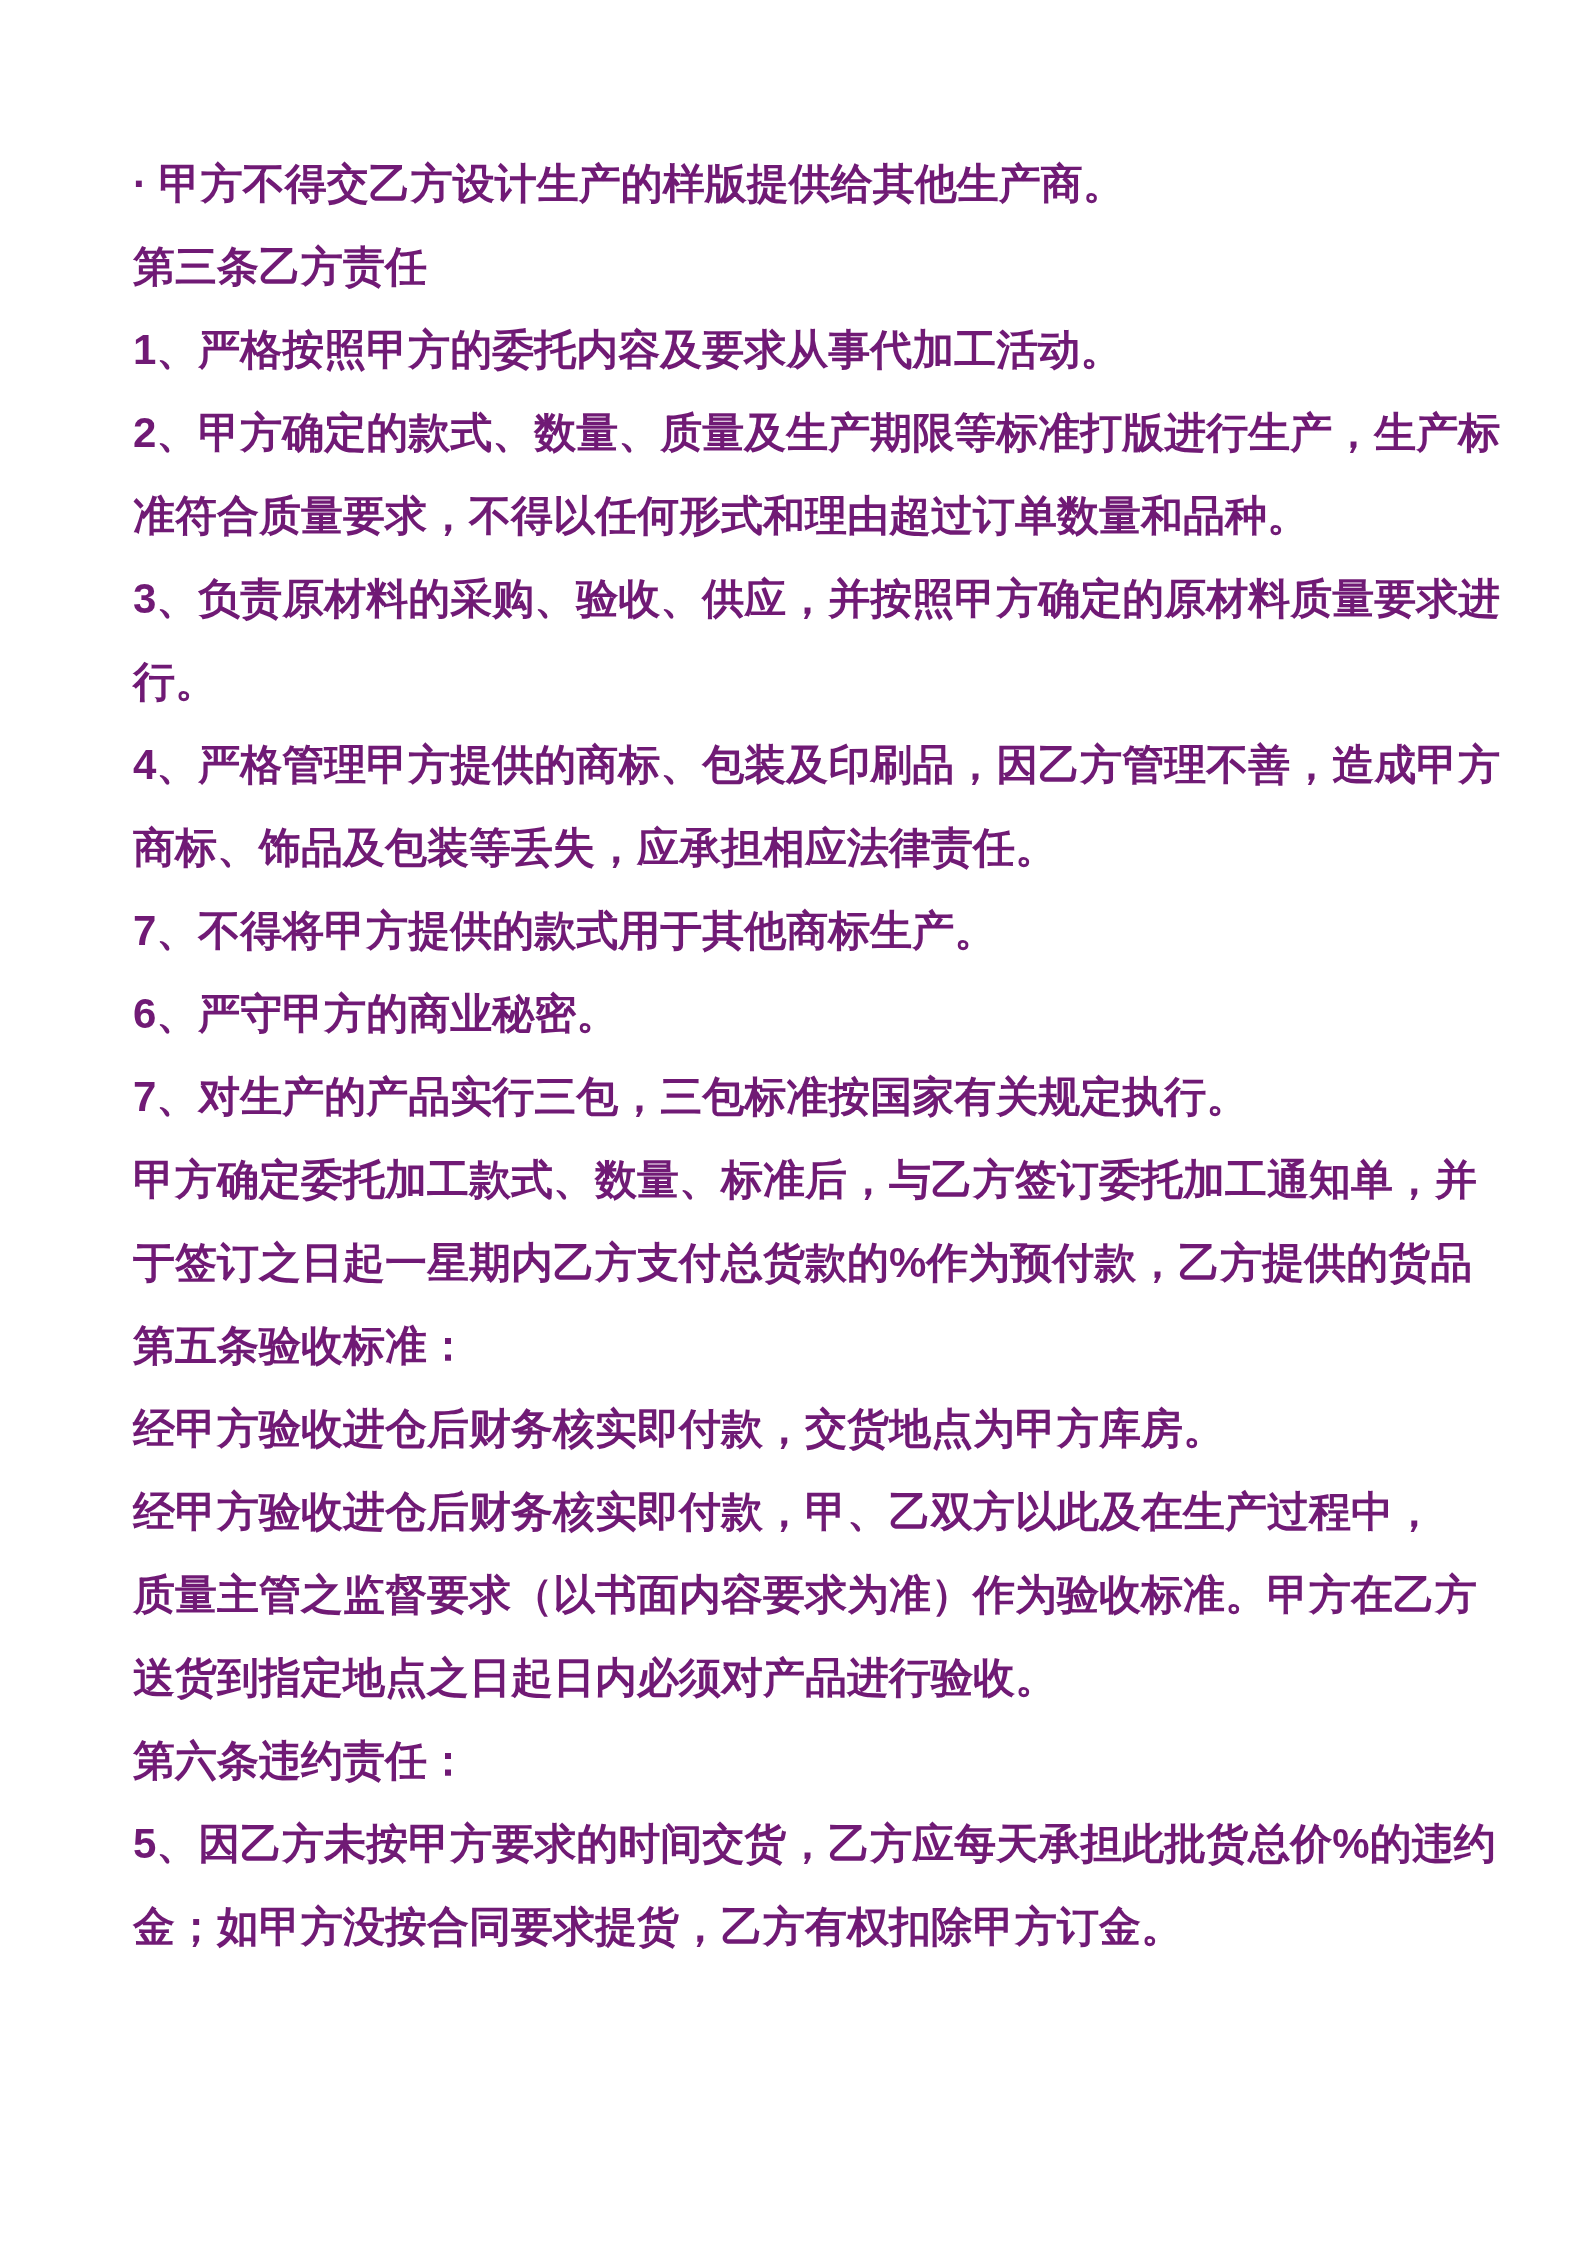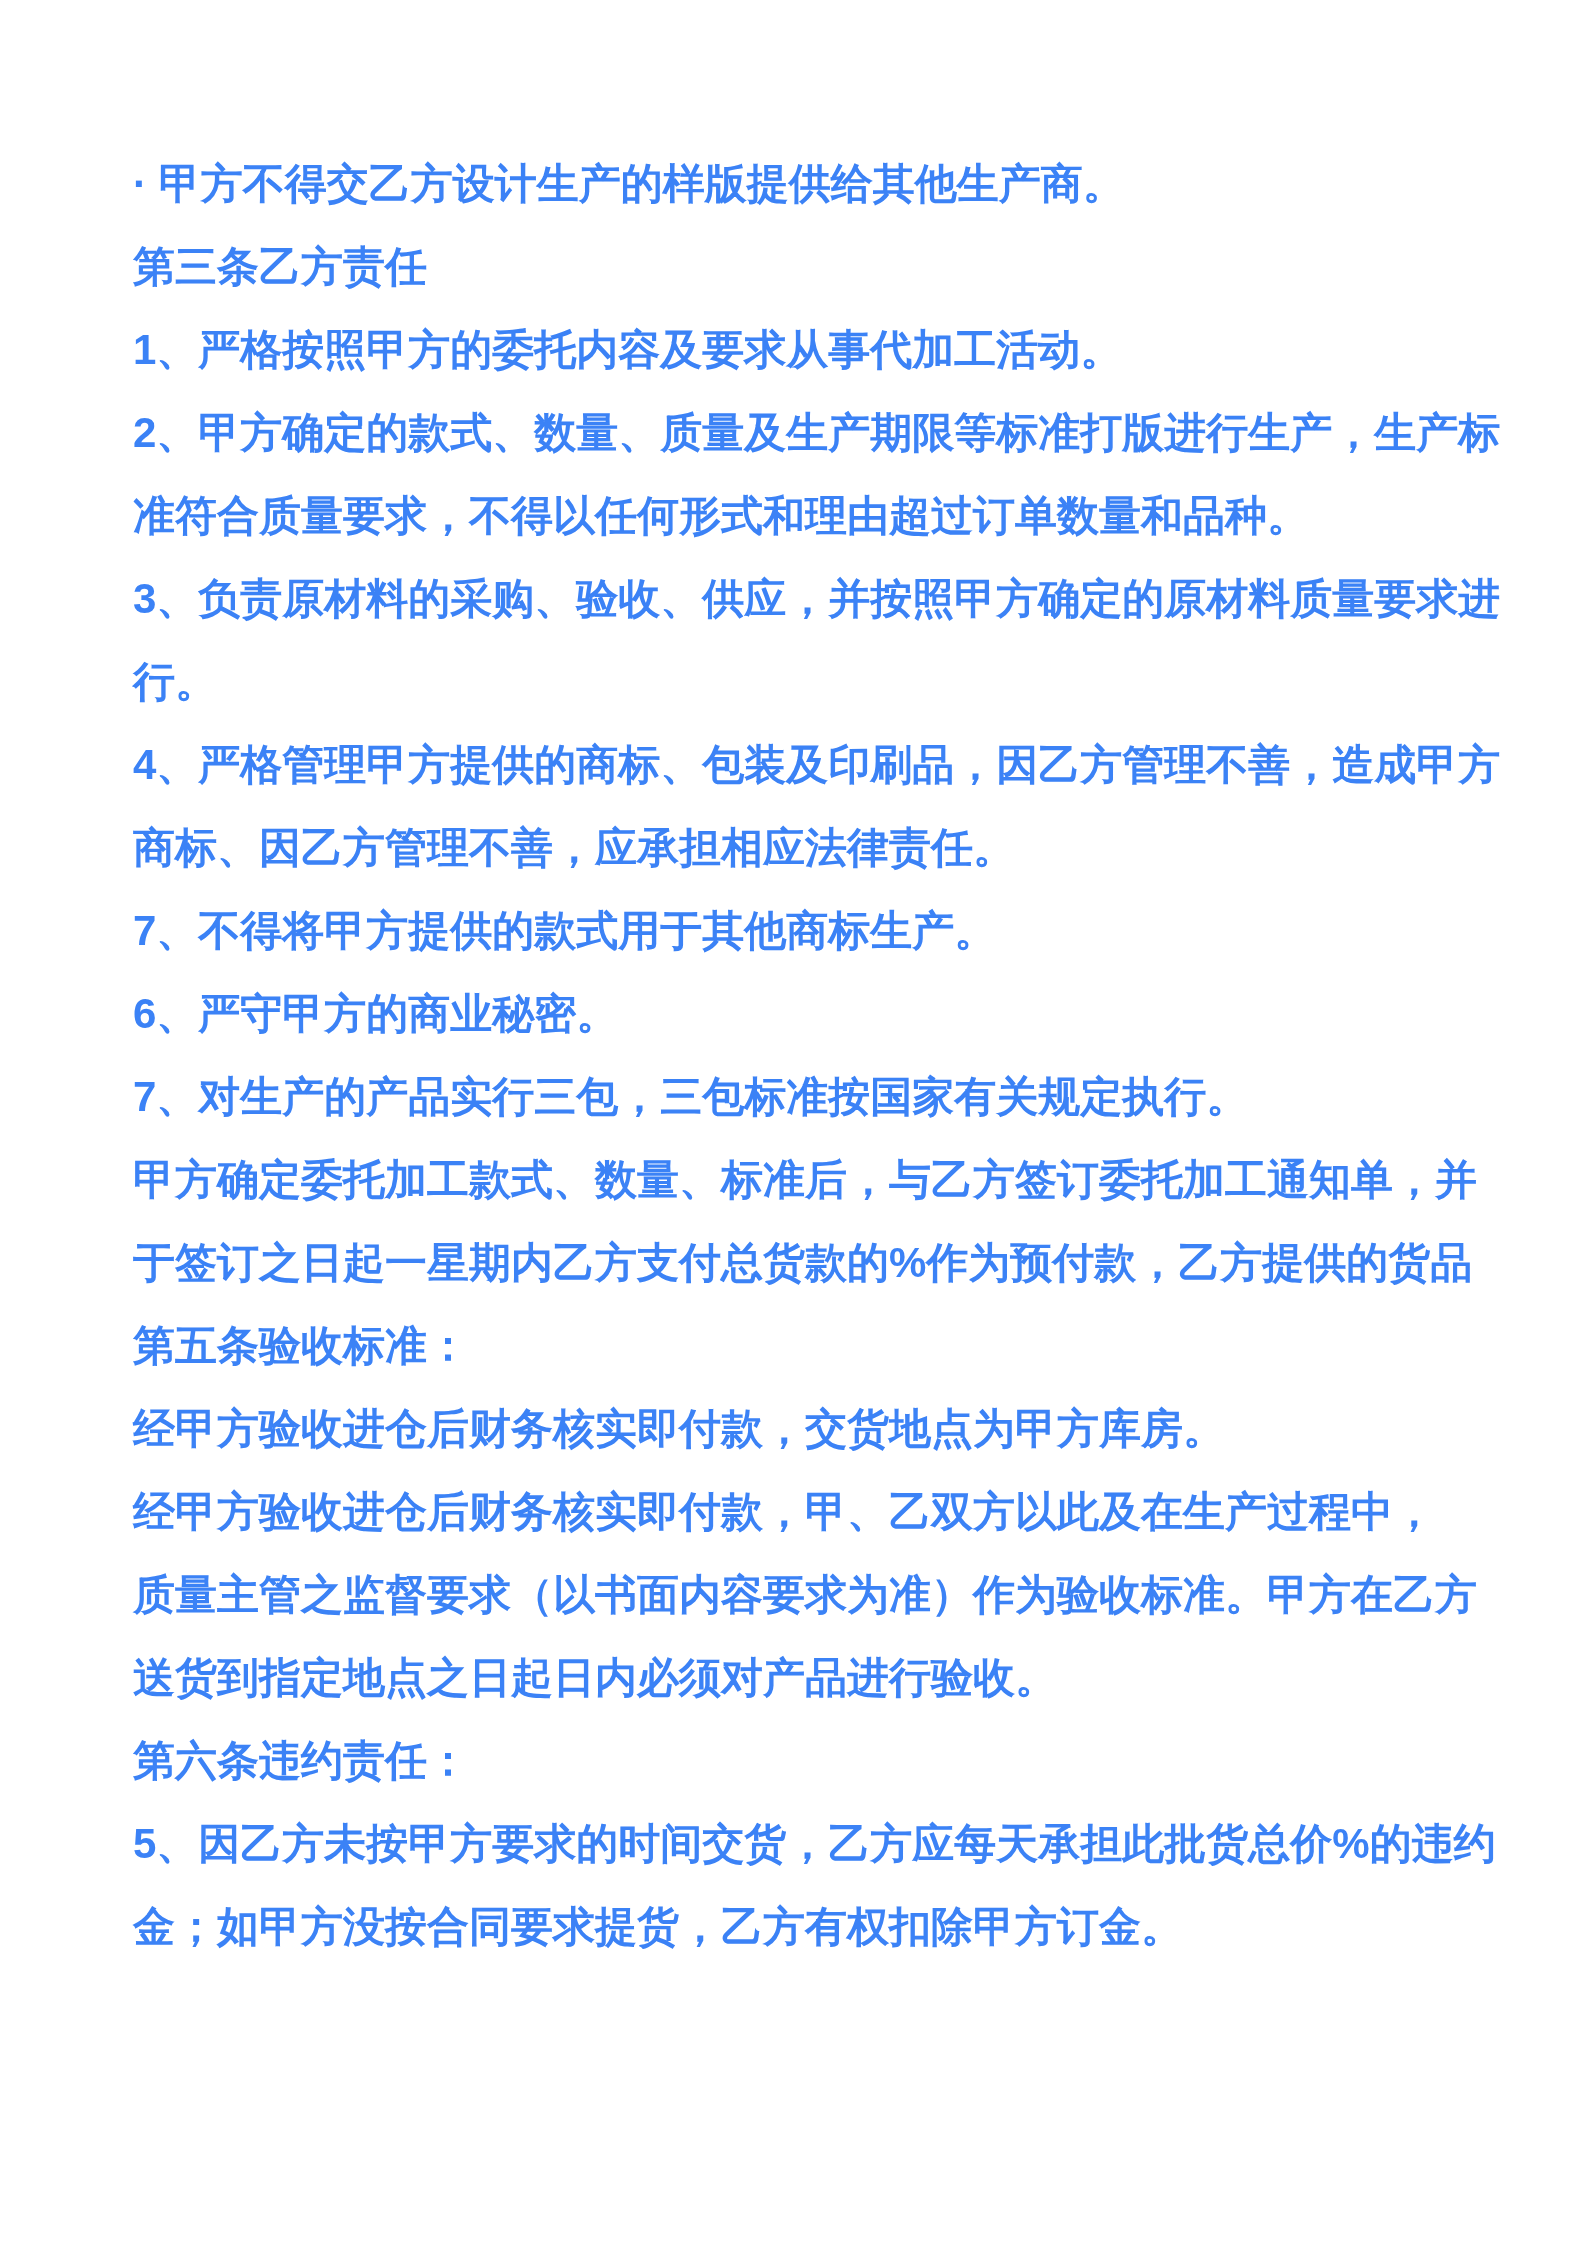--- a/index.html
+++ b/index.html
@@ -18,39 +18,39 @@
     width: 1586px;
     height: 2244px;
     background: #ffffff;
     padding: 142px 130px 0 133px;
   }
   .line {
     height: 83px;
     line-height: 83px;
     font-size: 42px;
     font-weight: 700;
-    color: #3b82f6;
+    color: #701a75;
     letter-spacing: 0px;
     white-space: nowrap;
     text-align: left;
   }
 </style>
 </head>
 <body>
 
 <div class="page">
   <div class="line">· 甲方不得交乙方设计生产的样版提供给其他生产商。</div>
   <div class="line">第三条乙方责任</div>
   <div class="line">1、严格按照甲方的委托内容及要求从事代加工活动。</div>
   <div class="line">2、甲方确定的款式、数量、质量及生产期限等标准打版进行生产，生产标</div>
   <div class="line">准符合质量要求，不得以任何形式和理由超过订单数量和品种。</div>
   <div class="line">3、负责原材料的采购、验收、供应，并按照甲方确定的原材料质量要求进</div>
   <div class="line">行。</div>
   <div class="line">4、严格管理甲方提供的商标、包装及印刷品，因乙方管理不善，造成甲方</div>
-  <div class="line">商标、因乙方管理不善，应承担相应法律责任。</div>
+  <div class="line">商标、饰品及包装等丢失，应承担相应法律责任。</div>
   <div class="line">7、不得将甲方提供的款式用于其他商标生产。</div>
   <div class="line">6、严守甲方的商业秘密。</div>
   <div class="line">7、对生产的产品实行三包，三包标准按国家有关规定执行。</div>
   <div class="line">甲方确定委托加工款式、数量、标准后，与乙方签订委托加工通知单，并</div>
   <div class="line">于签订之日起一星期内乙方支付总货款的%作为预付款，乙方提供的货品</div>
   <div class="line">第五条验收标准：</div>
   <div class="line">经甲方验收进仓后财务核实即付款，交货地点为甲方库房。</div>
   <div class="line">经甲方验收进仓后财务核实即付款，甲、乙双方以此及在生产过程中，</div>
   <div class="line">质量主管之监督要求（以书面内容要求为准）作为验收标准。甲方在乙方</div>
   <div class="line">送货到指定地点之日起日内必须对产品进行验收。</div>

